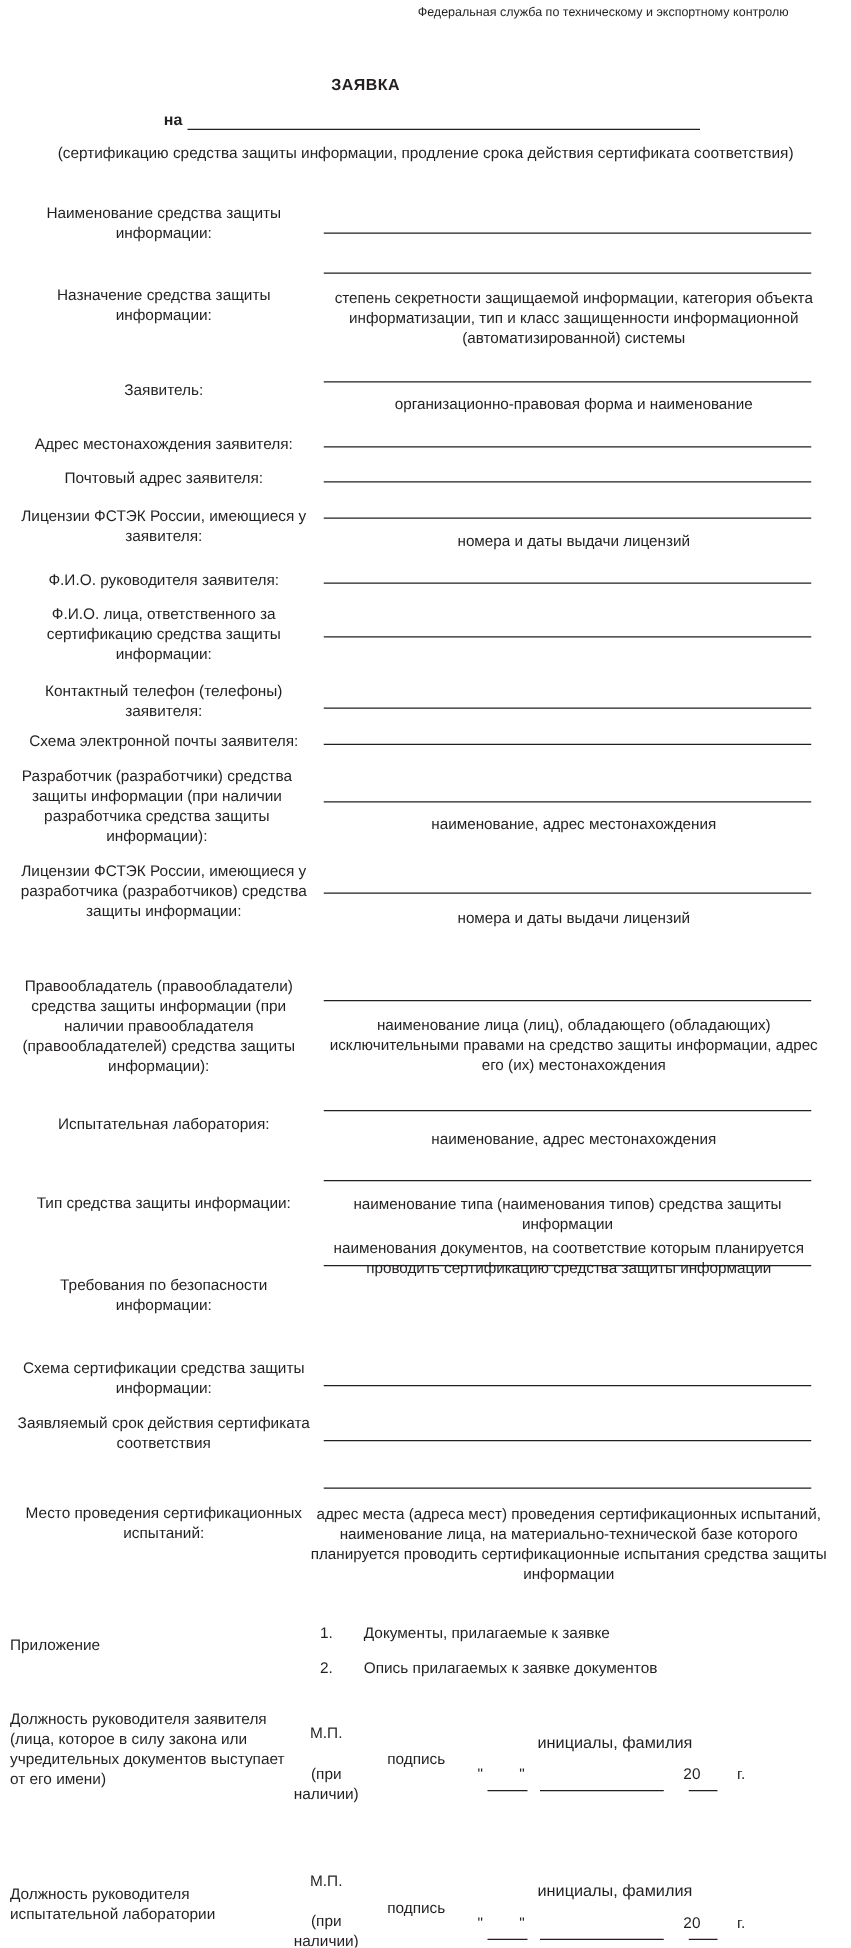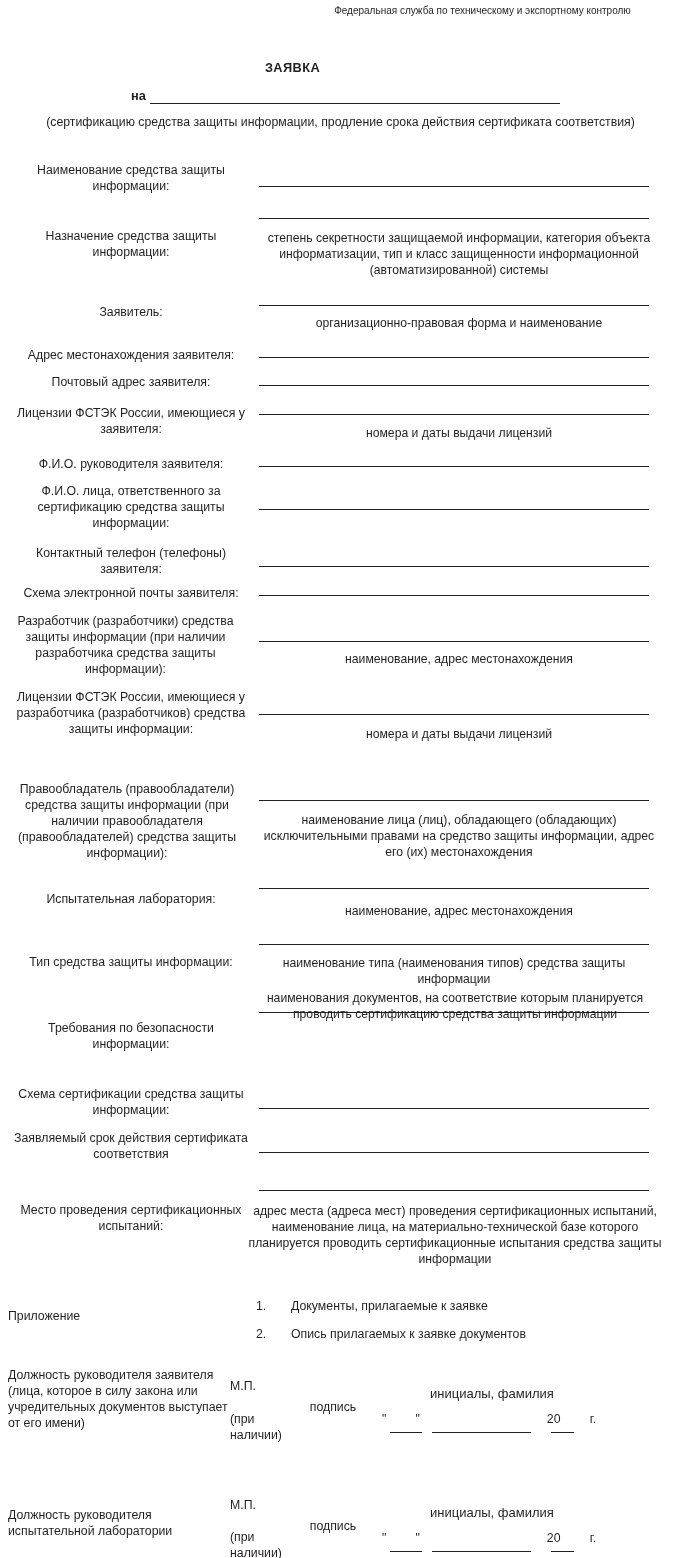--- a/index.html
+++ b/index.html
@@ -119,20 +119,21 @@
     position: absolute;
     left: 8px;
     width: 225px;
     font-size: 12.3px;
     line-height: 1.30;
   }
   .sig-mp {
     position: absolute;
     left: 230px;
     width: 62px;
+    text-align: center;
     font-size: 12.3px;
     line-height: 1.30;
   }
   .sig-podpis {
     position: absolute;
     left: 303px;
     width: 60px;
     text-align: center;
     font-size: 12.3px;
   }

